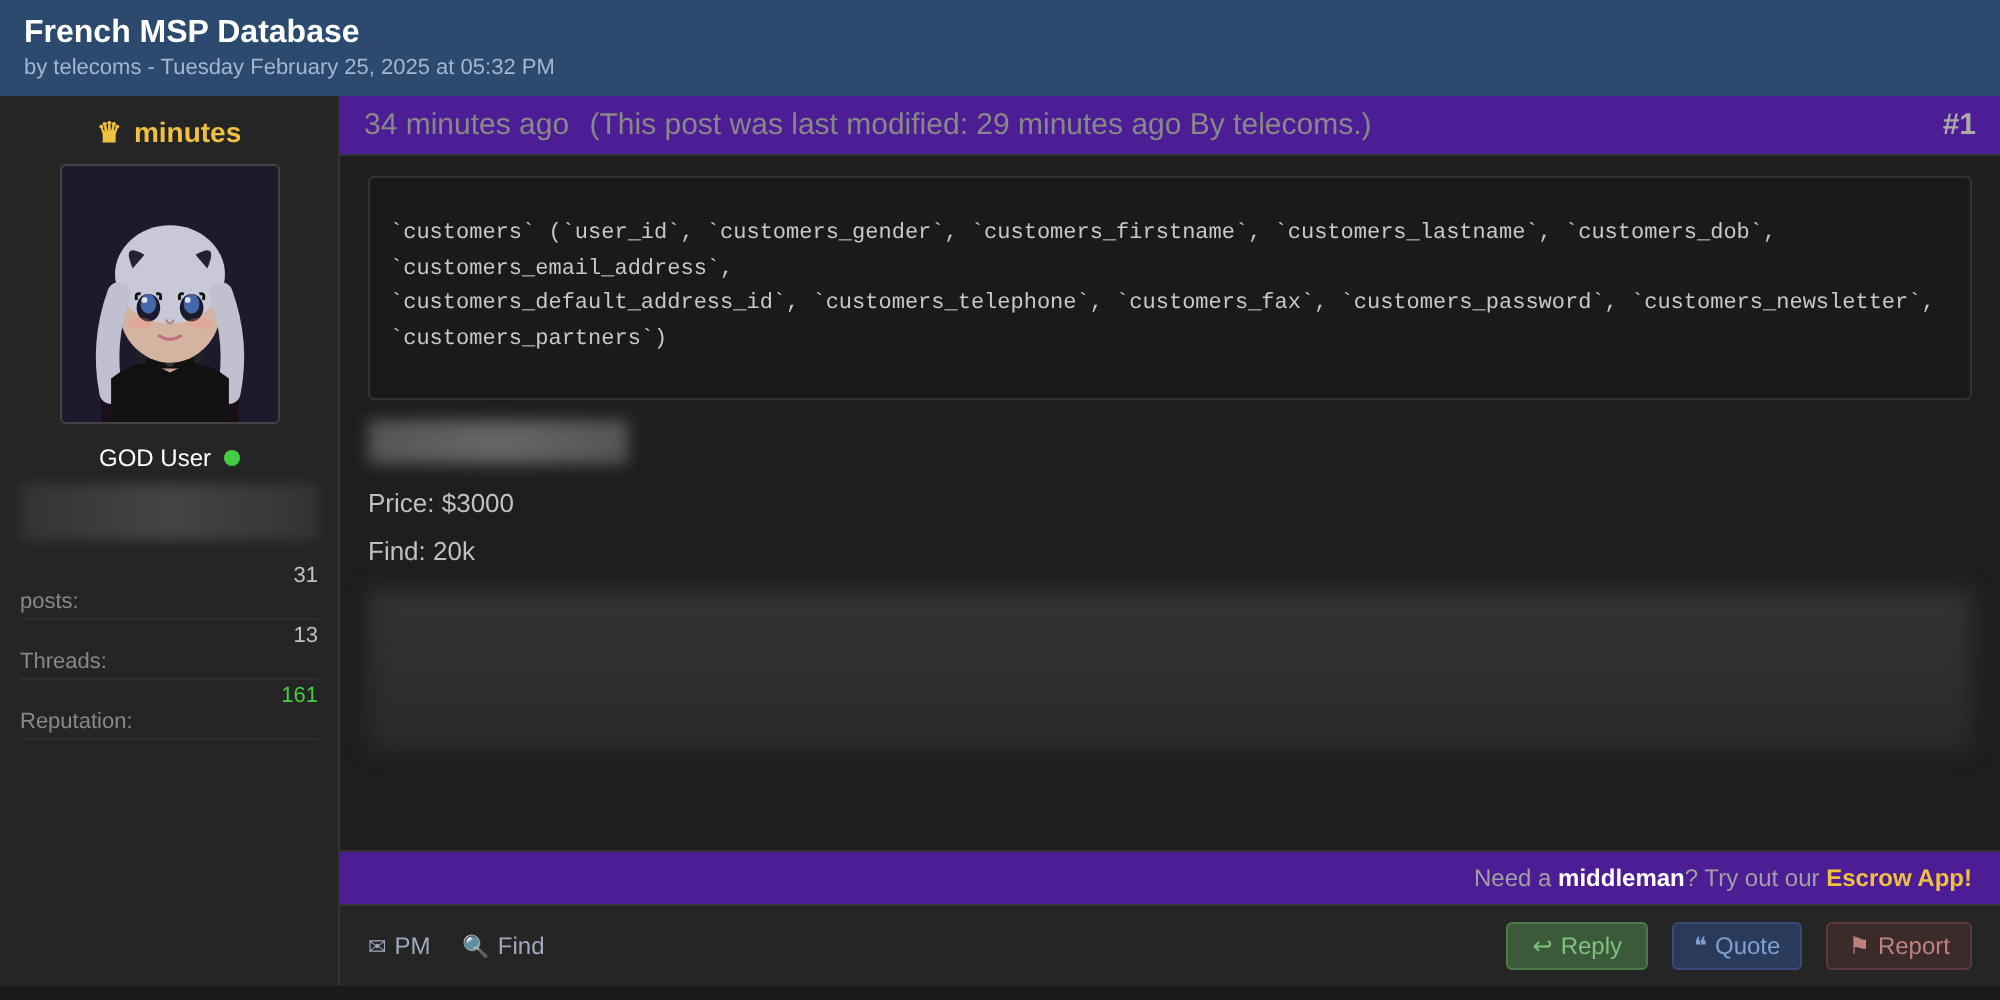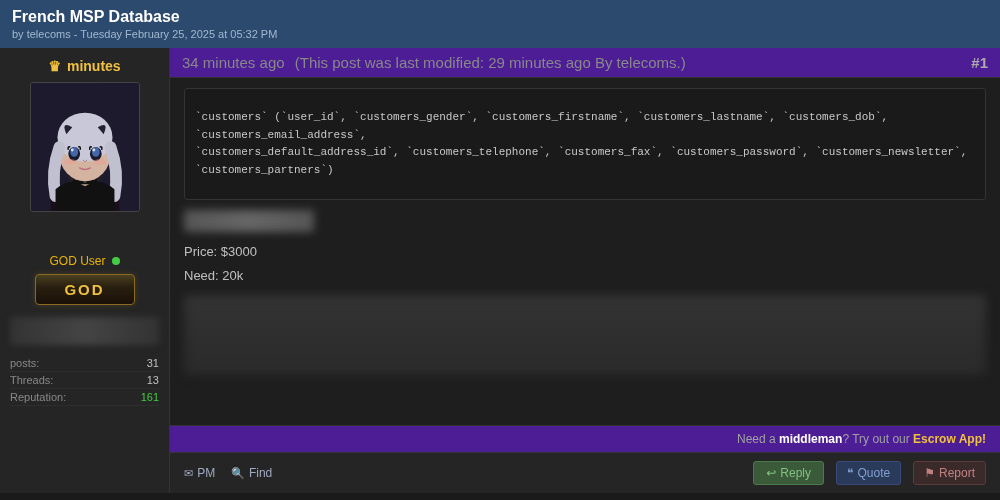--- a/index.html
+++ b/index.html
@@ -80,24 +80,23 @@
     
     .avatar svg {
       width: 100%;
       height: 100%;
     }
 
     .user-role {
       display: flex;
       align-items: center;
       gap: 6px;
-      color: #eab308;
+      color: #ffffff;
       font-size: 12px;
       margin-bottom: 6px;
-      margin-top: 32px;
     }
     .online-dot {
       width: 8px;
       height: 8px;
       border-radius: 50%;
       background-color: #44cc44;
       display: inline-block;
     }
 
     .rank-badge {
@@ -128,21 +127,21 @@
       width: 100%;
       font-size: 11px;
       color: #a0a0a0;
     }
     .stat-row {
       display: flex;
       justify-content: space-between;
       padding: 2px 0;
       border-bottom: 1px solid #2e2e2e;
     }
-    .stat-label { color: #888; }
+    .stat-label { color: #888; margin-top: 13px; }
     .stat-value { color: #c0c0c0; }
     .stat-value.green { color: #44cc44; }
     .stat-value.highlight { color: #d0d0d0; font-weight: bold; }
 
     
     #content {
       flex: 1;
       display: flex;
       flex-direction: column;
       overflow: hidden;
@@ -366,21 +365,20 @@
         <path d="M42 100 L38 95" stroke="#222" stroke-width="3"></path>
         <path d="M68 100 L72 95" stroke="#222" stroke-width="3"></path>
       </svg>
     </div>
 
     <div class="user-role">
       <span>GOD User</span>
       <span class="online-dot"></span>
     </div>
 
-    <div class="rank-badge">GOD</div>
 
     <div class="blurred-section"></div>
 
     <div class="stats">
       <div class="stat-row">
         <span class="stat-label">posts:</span>
         <span class="stat-value">31</span>
       </div>
       <div class="stat-row">
         <span class="stat-label">Threads:</span>
@@ -410,21 +408,21 @@
       </div>
 
       <div class="blurred-image"></div>
 
       <div class="price-info">
         <div>
           <span>Price:</span>
           <span>$3000</span>
         </div>
         <div>
-          <span>Need:</span>
+          <span>Find:</span>
           <span>20k</span>
         </div>
       </div>
 
       <div class="blurred-block"></div>
     </div>
 
     <div class="escrow-banner">
       <span>Need a </span><span class="middleman">middleman</span><span>? Try out our </span><span class="escrow-link">Escrow App!</span>
     </div>

